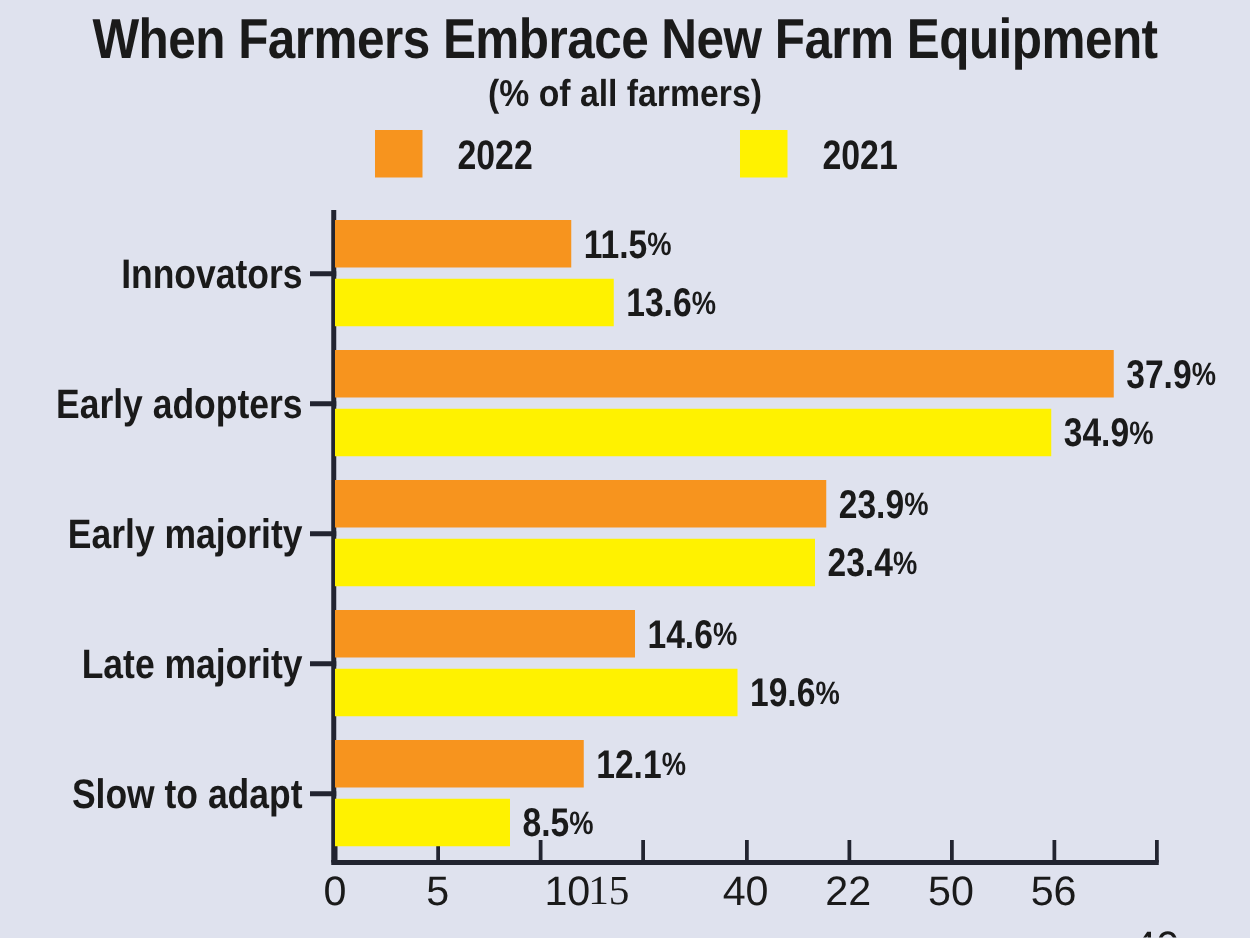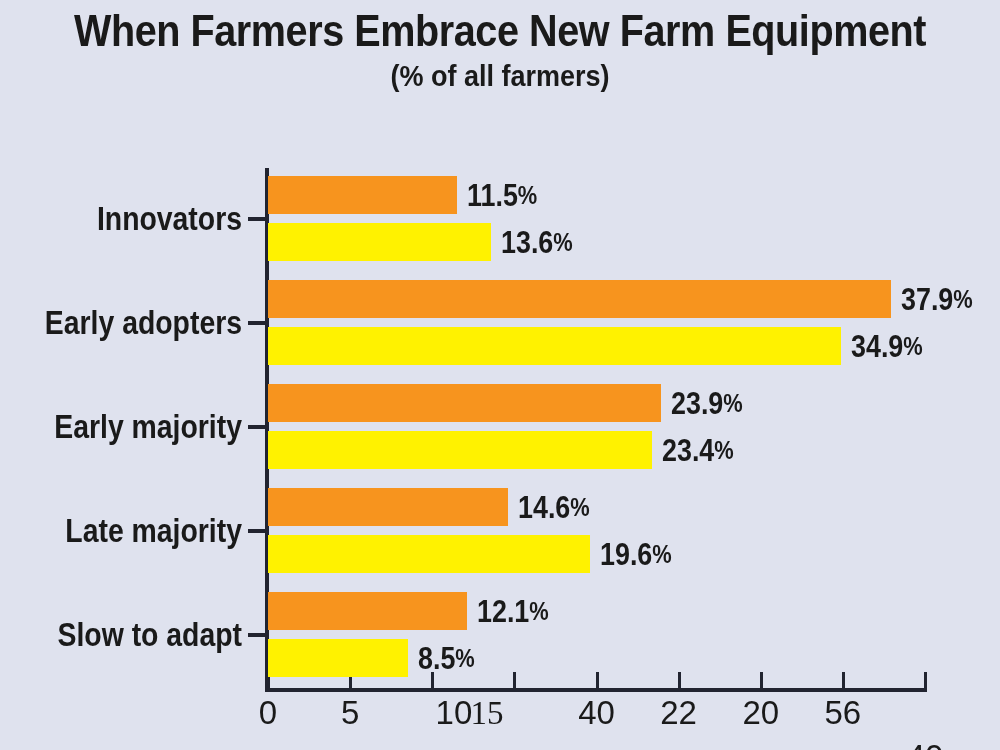--- a/index.html
+++ b/index.html
@@ -181,39 +181,49 @@
   }
 </style>
 </head>
 <body>
 
 <div id="canvas">
 
   <div class="title">When Farmers Embrace New Farm Equipment</div>
   <div class="subtitle">(% of all farmers)</div>
 
+  <div class="legend">
+    <div class="legend-item item-0">
+      <span class="legend-swatch" style="background:#f7941e"></span>
+      <span class="legend-label">2022</span>
+    </div>
+    <div class="legend-item item-1">
+      <span class="legend-swatch" style="background:#fff200"></span>
+      <span class="legend-label">2021</span>
+    </div>
+  </div>
 
   <div class="plot">
     <div class="axis-y"></div>
     <div class="axis-x"></div>
     <div id="xticks">
         <div class="tick-x" style="left: 267px;"></div>
         <div class="tick-x-label" style="left: 268px;">0</div>
         <div class="tick-x" style="left: 349.125px;"></div>
         <div class="tick-x-label" style="left: 350.125px;">5</div>
         <div class="tick-x" style="left: 431.25px;"></div>
         <div class="tick-x-label" style="left: 432.25px; text-align: right;">10</div>
         <div class="tick-x" style="left: 513.375px;"></div>
         <div class="tick-x-label" style="left: 487px; font-family: Liberation Serif, serif;">15</div>
         <div class="tick-x" style="left: 595.5px;"></div>
         <div class="tick-x-label" style="left: 596.5px;">40</div>
         <div class="tick-x" style="left: 677.625px;"></div>
         <div class="tick-x-label" style="left: 678.625px;">22</div>
         <div class="tick-x" style="left: 759.75px;"></div>
-        <div class="tick-x-label" style="left: 760.75px;">20</div>
+        <div class="tick-x-label" style="left: 760.75px;">50</div>
         <div class="tick-x" style="left: 841.875px;"></div>
         <div class="tick-x-label" style="left: 842.875px;">56</div>
         <div class="tick-x" style="left: 924px;"></div>
         <div class="tick-x-label" style="left: 925px; margin-top: 44px;">40</div>
       </div>
     <div id="yticks">
         <div class="tick-y" style="top: 216.5px;"></div>
         <div class="tick-y" style="top: 320.5px;"></div>
         <div class="tick-y" style="top: 424.5px;"></div>
         <div class="tick-y" style="top: 528.5px;"></div>

